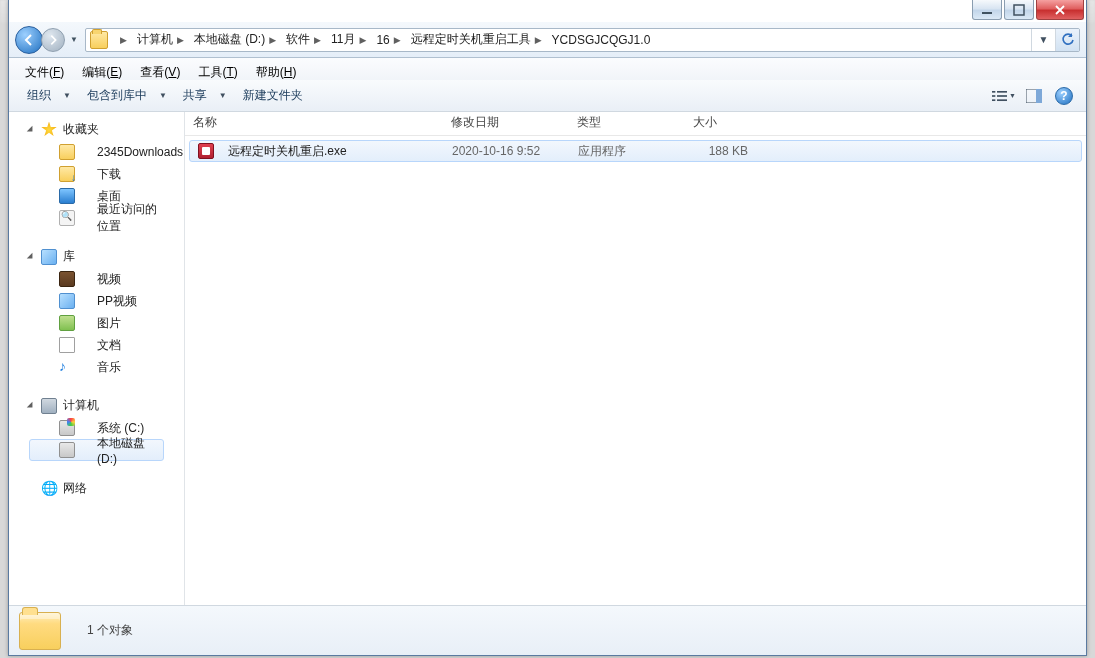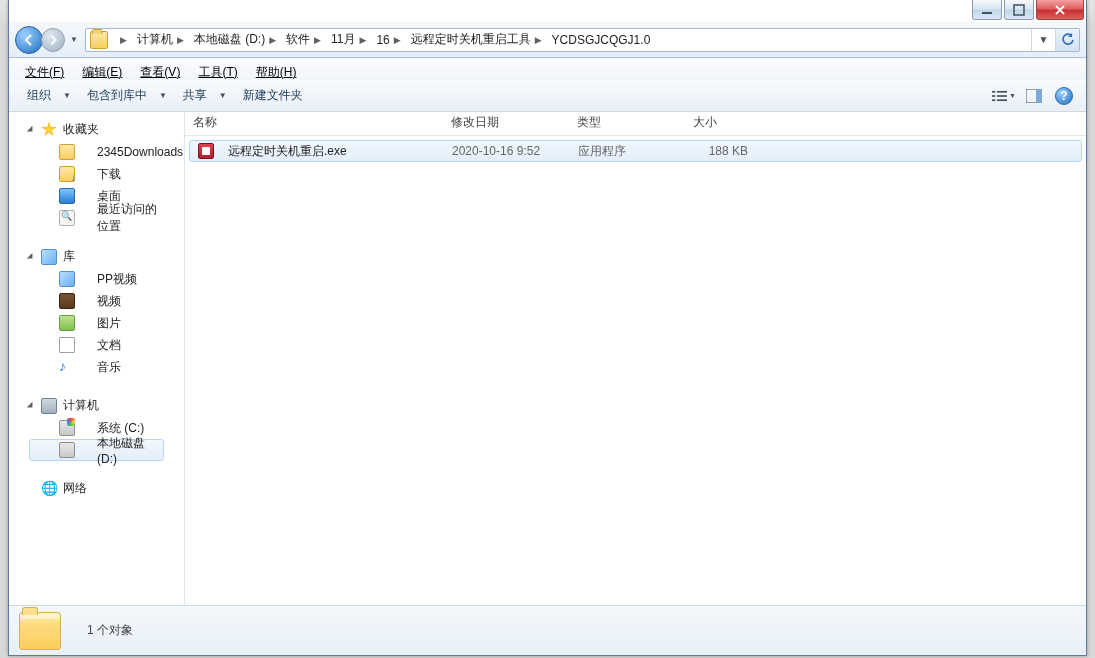--- a/index.html
+++ b/index.html
@@ -36,21 +36,21 @@
 .crumb .arr { margin-left:4px; font-size:9px; color:#606060; }
 .addr-end { display:flex; margin-left:auto; }
 .addr-btn { width:24px; height:22px; display:flex; align-items:center; justify-content:center; border-left:1px solid #d0d8e0; color:#405060; font-size:10px; cursor:pointer; }
 .addr-btn.refresh { background: linear-gradient(#eaf2fb,#d2e2f2); }
 
 .search { width:230px; height:24px; border:1px solid #a8b8c8; background:#fff; display:flex; align-items:center; border-radius:2px; margin-left:4px; }
 .search input { border:none; outline:none; flex:1; font-size:12px; font-style:italic; color:#888; padding:0 6px; background:transparent; }
 .search .sbtn { width:26px; height:22px; display:flex; align-items:center; justify-content:center; border-left:1px solid #e0e0e0; color:#4078c0; cursor:pointer; }
 
 
-.menubar { position:absolute; top:58px; left:0; right:0; height:30px; background: linear-gradient(#fbfcfe,#eef2f7); border-bottom:1px solid #d0d8e0; display:flex; align-items:center; padding:0 8px; gap:2px; font-size:12px;text-decoration:underline; }
+.menubar { position:absolute; top:58px; left:0; right:0; height:30px; background: linear-gradient(#fbfcfe,#eef2f7); border-bottom:1px solid #d0d8e0; display:flex; align-items:center; padding:0 8px; gap:2px; font-size:12px; }
 .menu-item { padding:2px 8px; cursor:pointer; }
 .menu-item span.u { text-decoration: underline; }
 
 
 .toolbar { position:absolute; top:80px; left:0; right:0; height:32px; background: linear-gradient(#f9fbfd,#e9eff6); border-bottom:1px solid #d0d8e0; display:flex; align-items:center; padding:0 10px; font-size:12px; color:#1a3a5a; }
 .tool-item { display:flex; align-items:center; padding:3px 8px; cursor:pointer; gap:12px; }
 .tool-item .dd { font-size:8px; color:#405060; }
 .tool-right { margin-left:auto; display:flex; align-items:center; gap:6px; }
 .tool-icon { width:24px; height:22px; display:flex; align-items:center; justify-content:center; cursor:pointer; border-radius:2px; color:#405060; }
 .tool-icon .dd { font-size:7px; margin-left:2px; }
@@ -271,26 +271,26 @@
             <span>最近访问的位置</span>
           </div>
       </div>
       <div class="side-group">
         <div class="side-head">
             <span class="tri"></span>
             <span class="ico lib"></span>
             <span>库</span>
           </div>
         <div class="side-item">
+            <span class="ico video"></span>
+            <span>视频</span>
+          </div>
+        <div class="side-item">
             <span class="ico lib"></span>
             <span>PP视频</span>
-          </div>
-        <div class="side-item">
-            <span class="ico video"></span>
-            <span>视频</span>
           </div>
         <div class="side-item">
             <span class="ico img"></span>
             <span>图片</span>
           </div>
         <div class="side-item">
             <span class="ico doc"></span>
             <span>文档</span>
           </div>
         <div class="side-item">

